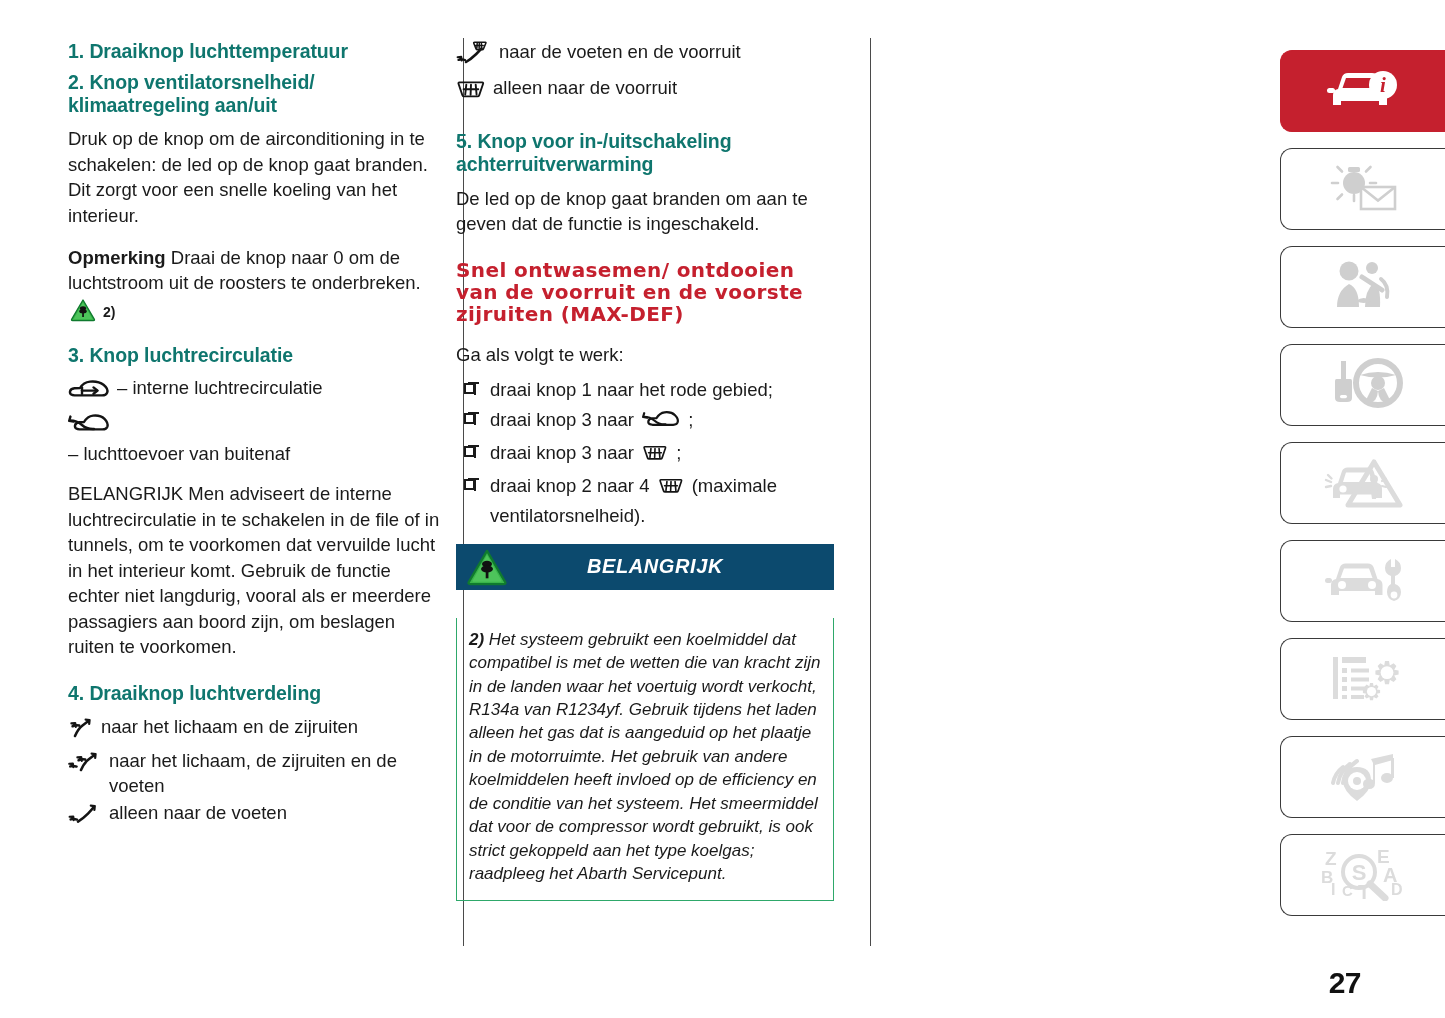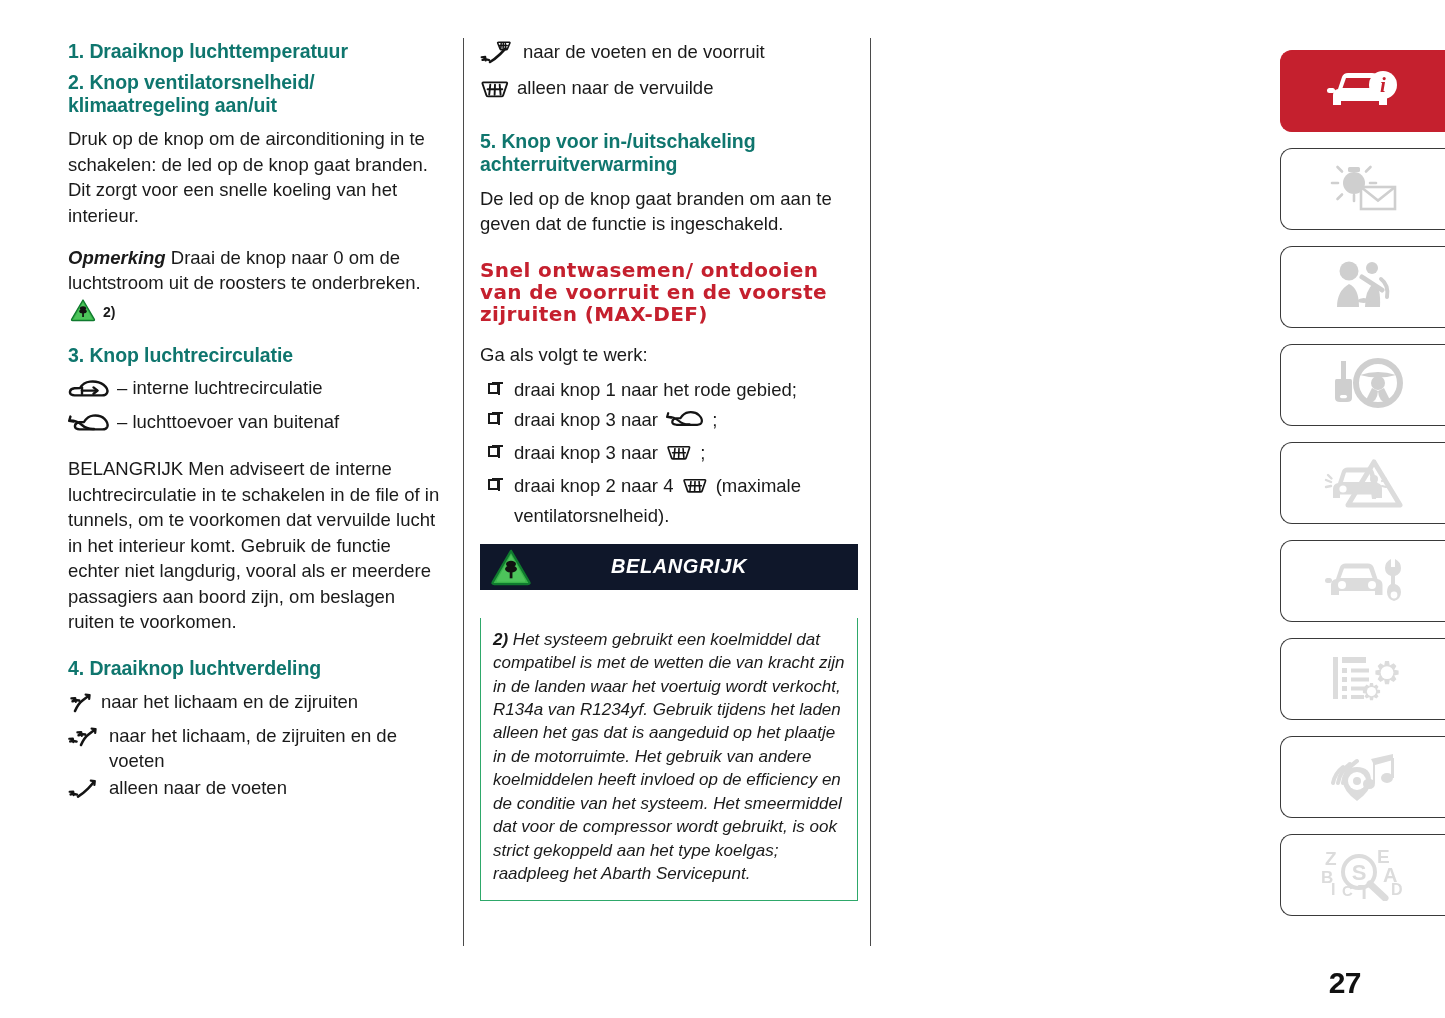--- a/index.html
+++ b/index.html
@@ -21,21 +21,21 @@
     position: absolute;
     inset: 0;
   }
 
   
   .col {
     position: absolute;
     top: 40px;
   }
   #col-left  { left: 68px;  width: 378px; }
-  #col-right { left: 480px; width: 378px; }
+  #col-right { left: 456px; width: 378px; }
 
   .divider {
     position: absolute;
     top: 38px;
     width: 1px;
     height: 908px;
     background: #4a4a4a;
   }
   #divider-1 { left: 463px; }
   #divider-2 { left: 870px; }
@@ -62,21 +62,21 @@
     font-family: "DejaVu Sans", sans-serif;
   }
 
   p.body {
     font-size: 18.5px;
     line-height: 1.38;
     margin: 0 0 16px 0;
     color: #1a1a1a;
   }
   p.body.nogap { margin-bottom: 0; }
-  p.body b { font-weight: bold; font-style: italic; }
+  p.body b { font-weight: bold; }
 
   
   ul.sq {
     list-style: none;
     margin: 0 0 14px 0;
     padding: 0;
   }
   ul.sq li {
     position: relative;
     padding-left: 34px;
@@ -129,21 +129,21 @@
 
   .inline-ic {
     display: inline-block;
     vertical-align: -4px;
     margin: 0 3px;
   }
 
   
   .warn-header {
     position: relative;
-    background: #0f172a;
+    background: #0c4a6e;
     height: 46px;
     margin-top: 0;
   }
   .warn-header .warn-title {
     position: absolute;
     left: 0; right: 0; top: 0; bottom: 0;
     display: flex;
     align-items: center;
     justify-content: center;
     color: #ffffff;
@@ -261,21 +261,21 @@
         <svg width="42" height="24" viewBox="0 0 42 24">
           <path d="M4.5 18 Q1.5 17.5 2 14.5 Q2.5 11.6 6.5 11.2 L12 11 Q15.5 5.2 22 4.6 Q30.5 3.8 35.5 7.8 Q40.5 11.8 39.2 15.6 Q38.2 18.4 34 18.4 L6.5 18.4 Z" fill="none" stroke="#141414" stroke-width="2.4" stroke-linejoin="round" stroke-linecap="round"></path>
           <path d="M14 13.6 L29 13.6" fill="none" stroke="#141414" stroke-width="2.4" stroke-linecap="round"></path>
           <path d="M25.5 10.4 L29.6 13.6 L25.5 16.8" fill="none" stroke="#141414" stroke-width="2.4" stroke-linejoin="round" stroke-linecap="round"></path>
           <path d="M14 10.4 L14 16.8" fill="none" stroke="#141414" stroke-width="2.4" stroke-linecap="round"></path>
         </svg>
       </span>
       <span class="txt">– interne luchtrecirculatie</span>
     </div>
 
-    <div class="icon-row" style="margin-bottom:14px;">
+    <div class="icon-row" style="margin-bottom:14px;flex-direction:column;">
       <span class="ic">
         <svg width="42" height="24" viewBox="0 0 42 24">
           <path d="M9.5 18 Q6.5 17.5 7 14.5 Q7.5 11.6 11.5 11.2 L16 11 Q19.5 5.2 25 4.6 Q32.5 3.8 36.5 7.8 Q40.5 11.8 39.4 15.6 Q38.5 18.4 34.5 18.4 L11.5 18.4 Z" fill="none" stroke="#141414" stroke-width="2.4" stroke-linejoin="round" stroke-linecap="round"></path>
           <path d="M2 9.5 Q9 9.5 14 14 Q19 18.4 26 18" fill="none" stroke="#141414" stroke-width="2.4" stroke-linecap="round"></path>
           <path d="M2.4 5.6 L1.2 9.8 L5.6 10.6" fill="none" stroke="#141414" stroke-width="2.4" stroke-linejoin="round" stroke-linecap="round"></path>
         </svg>
       </span>
       <span class="txt">– luchttoevoer van buitenaf</span>
     </div>
 
@@ -340,21 +340,21 @@
     </div>
 
     <div class="icon-row" style="margin-bottom:22px;">
       <span class="ic">
         <svg width="30" height="24" viewBox="0 0 30 24">
           <path d="M3.4 5.4 L26.2 5.4 Q27.6 5.4 27 7 L23.2 18.2 Q22.8 19.4 21.4 19.4 L8.2 19.4 Q6.8 19.4 6.4 18.2 L2.6 7 Q2 5.4 3.4 5.4 Z" fill="none" stroke="#141414" stroke-width="1.9"></path>
           <path d="M10.3 7.6 L9.2 17.6 M15 7.6 L14.6 17.8 M19.7 7.6 L20.6 17.6" stroke="#141414" stroke-width="1.9" stroke-linecap="round"></path>
           <path d="M7.6 12.3 L22.3 12.3" stroke="#141414" stroke-width="1.9" stroke-linecap="round"></path>
         </svg>
       </span>
-      <span class="txt">alleen naar de vervuilde</span>
+      <span class="txt">alleen naar de voorruit</span>
     </div>
 
     <h2 class="sec-head tight">5. Knop voor in-/uitschakeling achterruitverwarming</h2>
 
     <p class="body" style="margin-bottom:22px;">De led op de knop gaat branden om aan te geven dat de functie is ingeschakeld.</p>
 
     <h2 class="wide-head">Snel ontwasemen/ ontdooien van de voorruit en de voorste zijruiten (MAX-DEF)</h2>
 
     <p class="body" style="margin-bottom:10px;">Ga als volgt te werk:</p>
 

